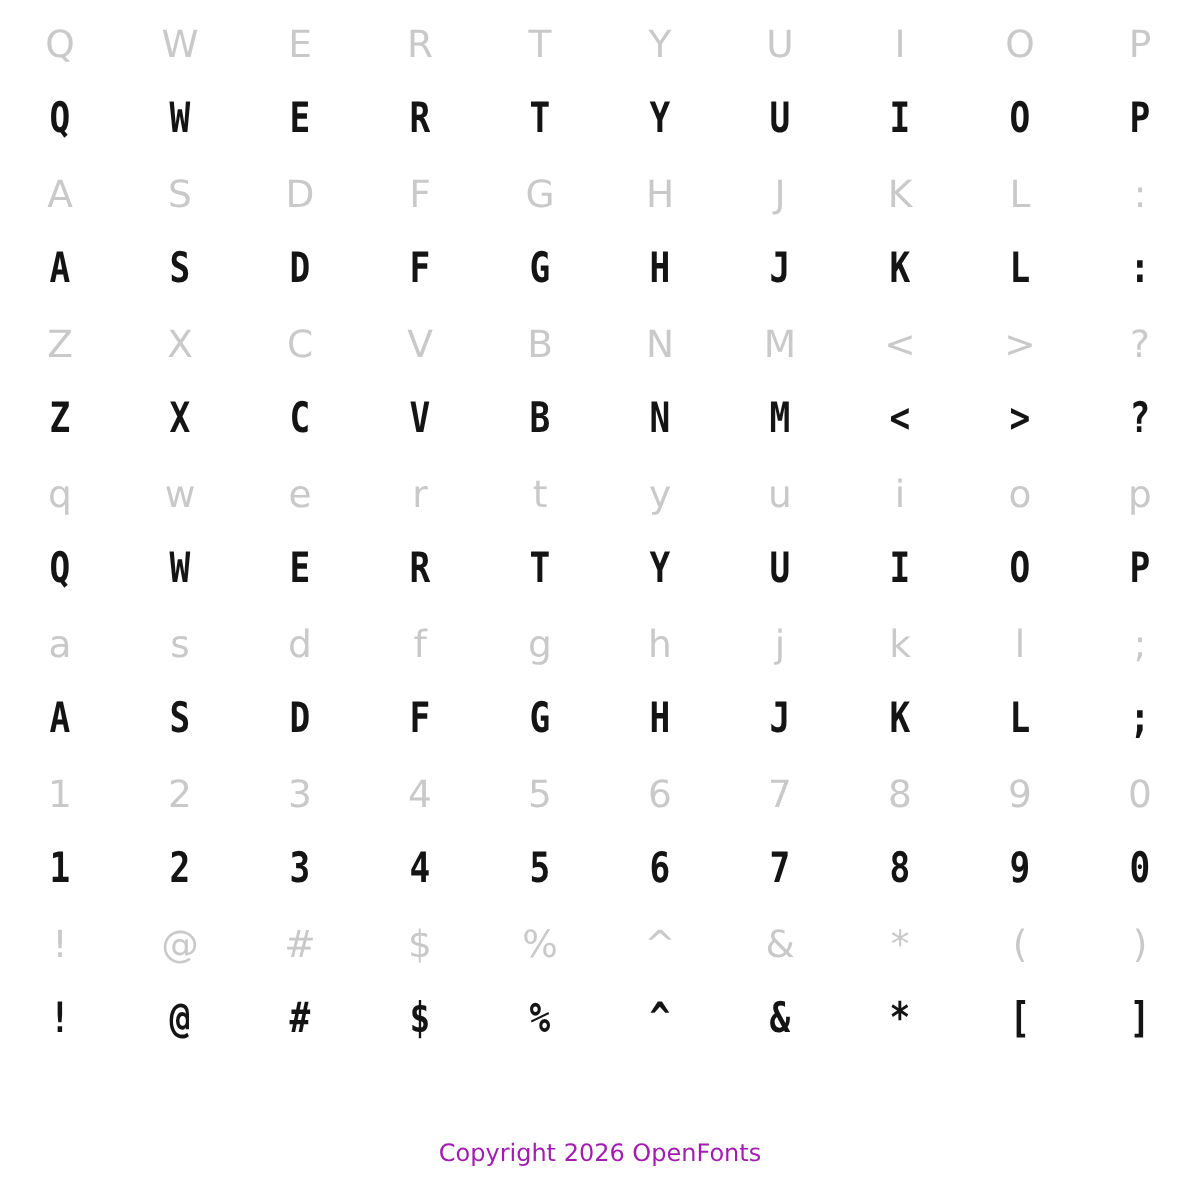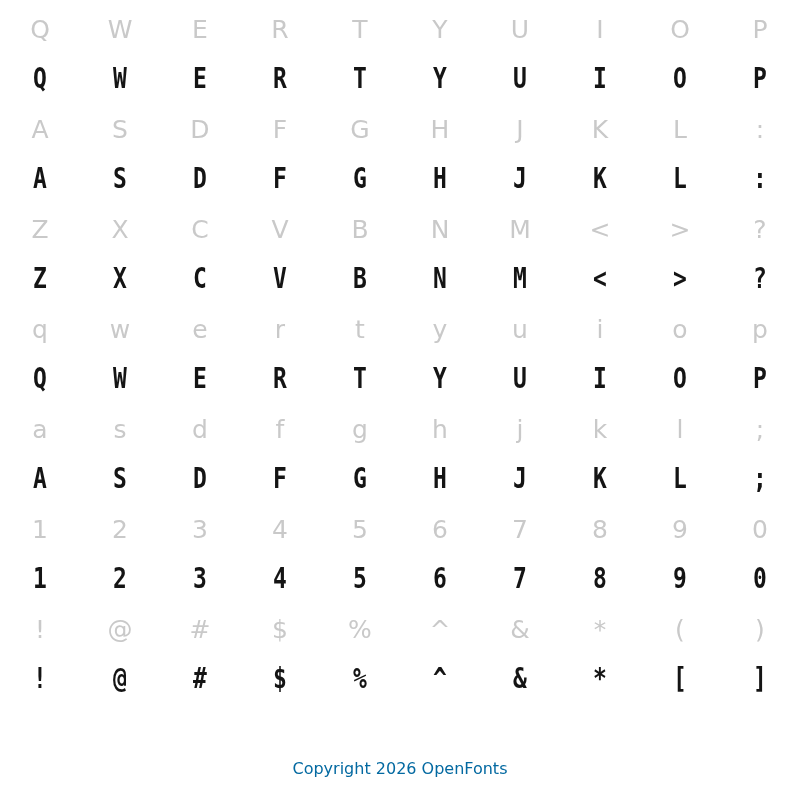--- a/index.html
+++ b/index.html
@@ -62,21 +62,21 @@
     font-weight: 700;
     transform: scaleX(0.82);
     letter-spacing: 0;
   }
   .footer {
     position: absolute;
     left: 0;
     right: 0;
     bottom: 22px;
     text-align: center;
-    color: #0369a1;
+    color: #a21caf;
     font-family: "DejaVu Sans", sans-serif;
     font-size: 16px;
   }
 </style>
 </head>
 <body>
 
 <div class="sheet">
   <div class="grid" id="glyph-grid">
       <div class="row light">

